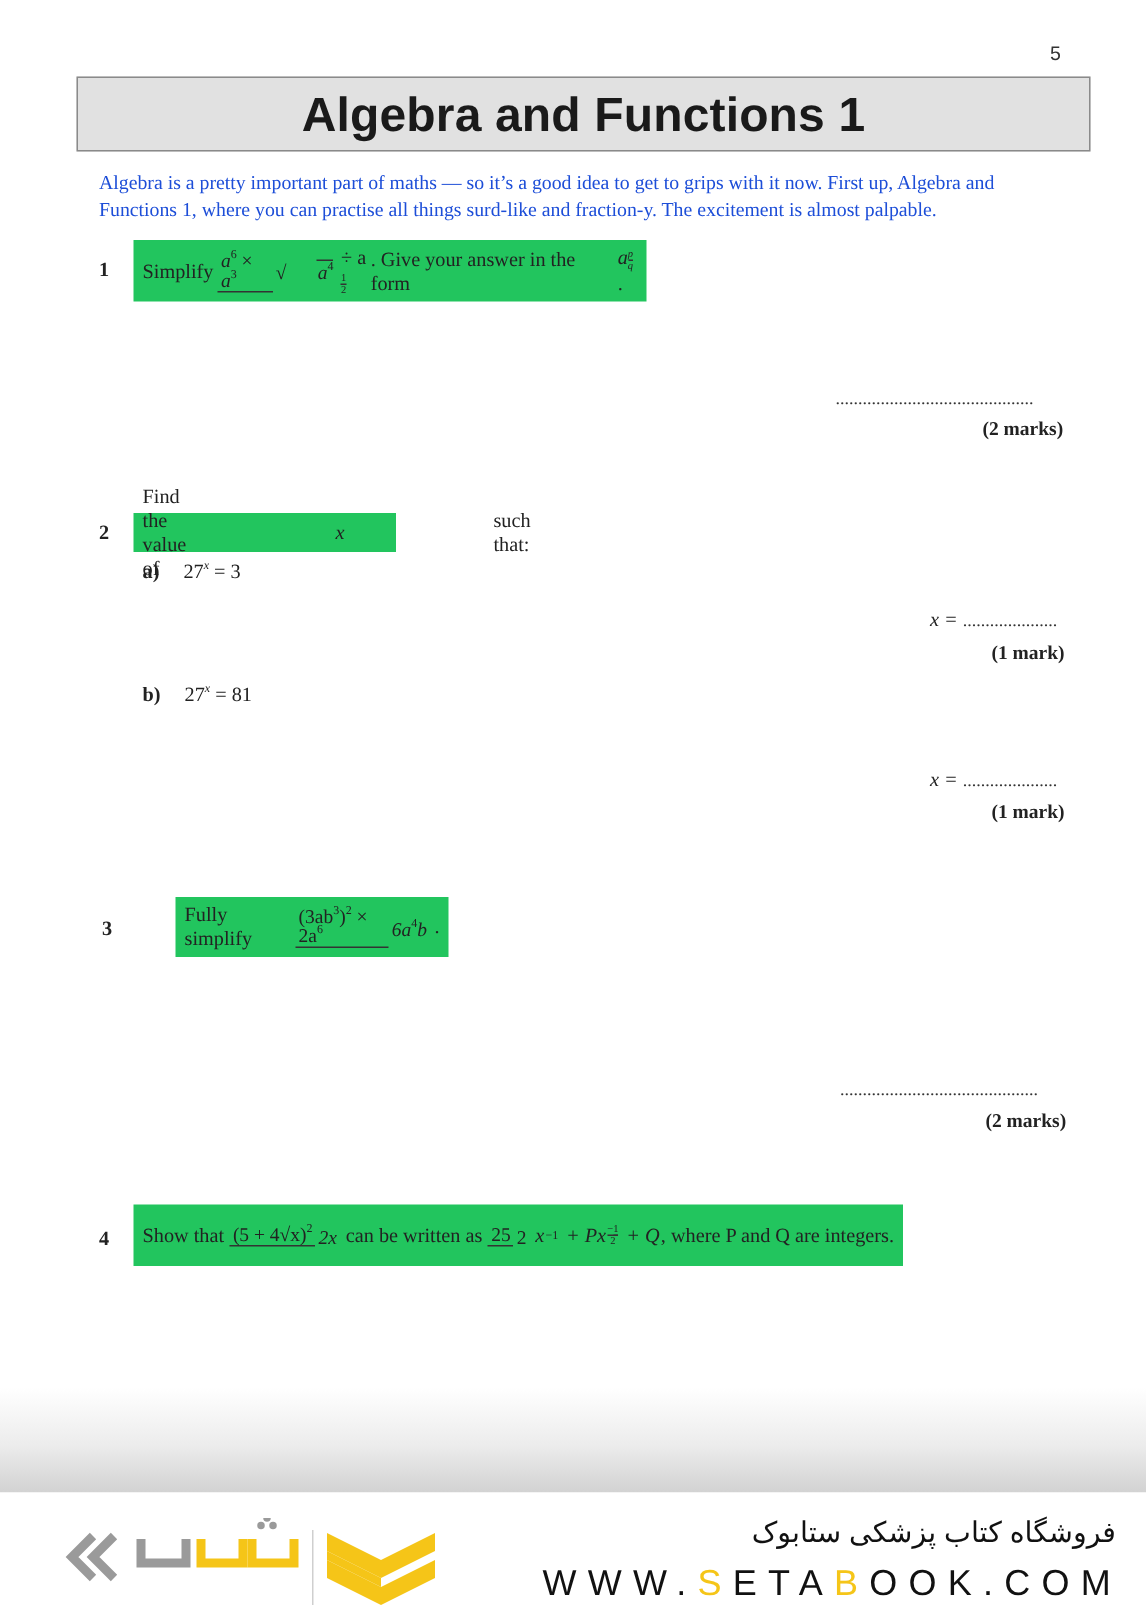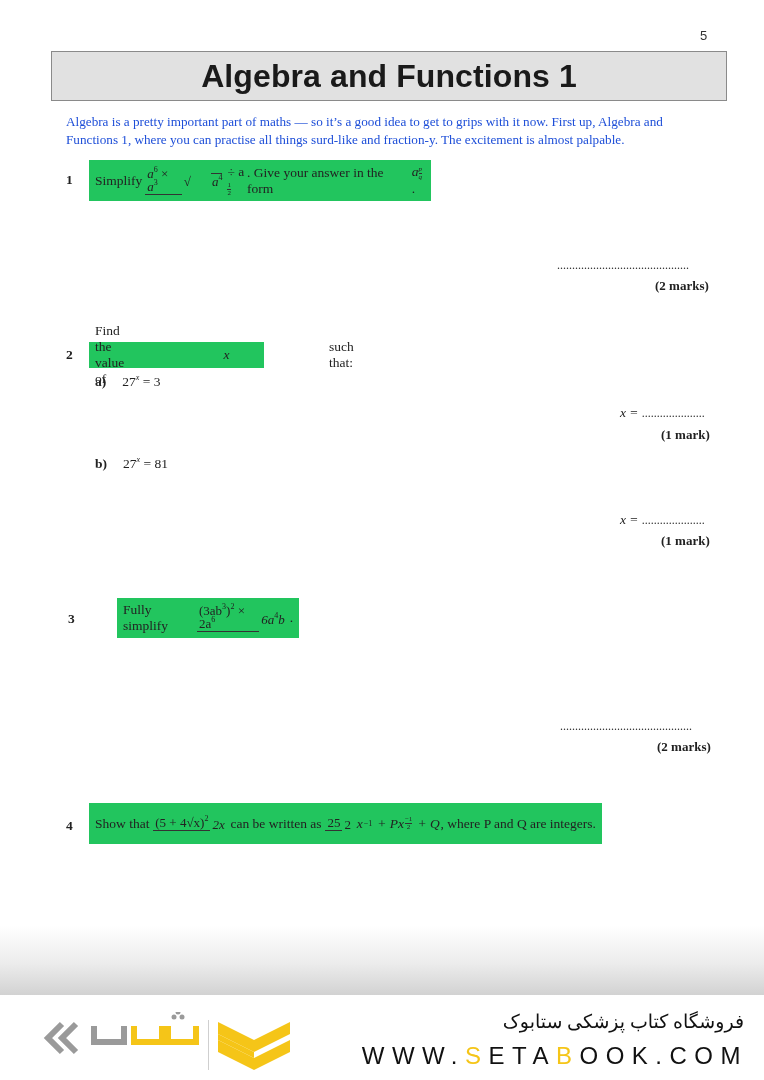--- a/index.html
+++ b/index.html
@@ -41,21 +41,21 @@
   .marks { font-weight: bold; font-size: 13px; color: #222; text-align: right; }
   .part-label { font-weight: bold; font-size: 13.5px; color: #222; }
   .part-eq { font-size: 13.5px; color: #222; }
   .sqrt { border-top: 1px solid #333; padding-left: 1px; margin-left: 20px; }
   .fade {
     left: 0; top: 925px; width: 764px; height: 70px;
     background: linear-gradient(to bottom, rgba(255,255,255,1) 0%, #ececec 55%, #d2d2d2 100%);
   }
   .footer { left: 0; top: 995px; width: 764px; height: 85px; background: #fff; }
   .fa-text {
-    right: 20px; top: 1010px; font-family: Liberation Serif, serif;
+    right: 20px; top: 1010px; font-family: Liberation Sans, sans-serif;
     font-size: 19px; color: #111; direction: rtl;
   }
   .url {
     right: 16px; top: 1042px; font-family: Liberation Sans, sans-serif;
     font-size: 24px; letter-spacing: 7.5px; color: #111;
   }
   .url .hl { color: #f5c518; }
   .logo-sub { left: 52px; top: 1116px; font-family: Liberation Sans, sans-serif; font-size: 13px; color: #8a8a8a; direction: rtl; }
   .logo-divider { left: 208px; top: 1020px; width: 1px; height: 50px; background: #cfcfcf; }
 </style>

